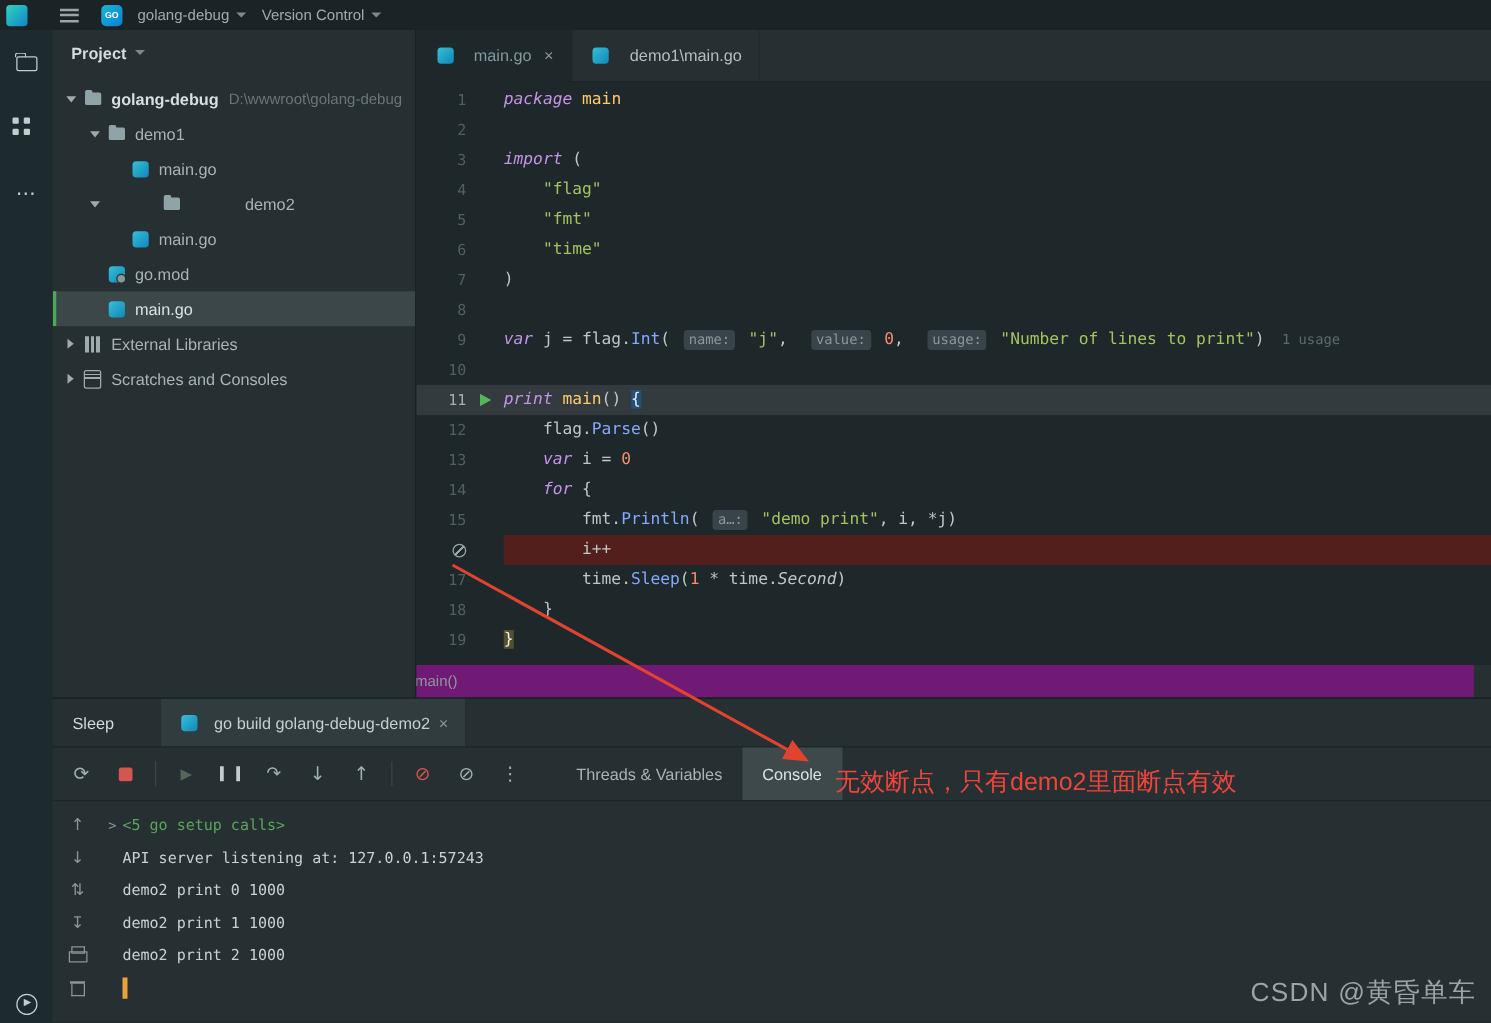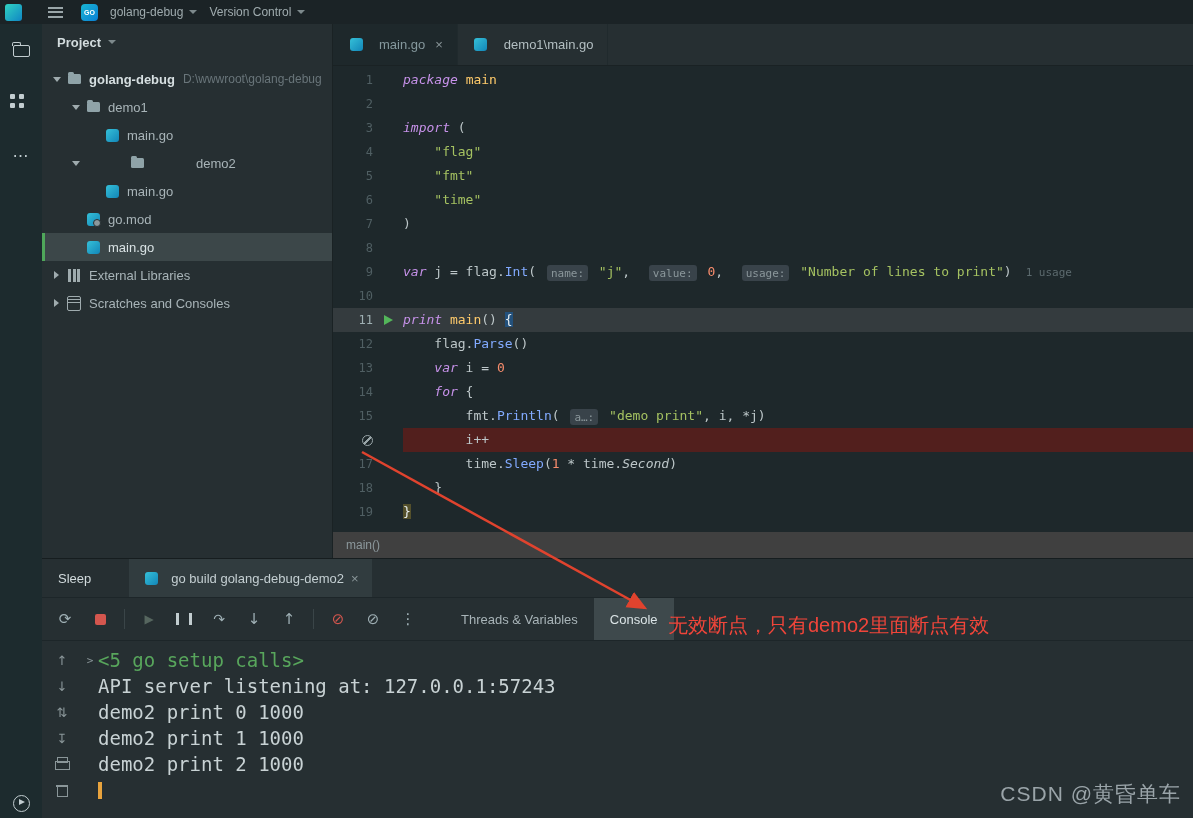--- a/index.html
+++ b/index.html
@@ -83,21 +83,21 @@
   .tk.num  { color:#f78c6c; }
   .tk.fn   { color:#82aaff; }
   .tk.decl { color:#ffcb6b; }
   .tk.p    { color:#bdc7c9; }
   .tk.itp  { color:#bdc7c9; font-style:italic; }
   .tk.hint { background:#39434a; color:#8b979b; border-radius:3px; font-size:11px; padding:1.5px 4px; margin:0 3px; }
   .tk.usage { color:#5c6a6e; font-size:11px; margin-left:14px; }
   .tk.brace-b { background:#23517c; color:#e8eef0; }
   .tk.brace-y { background:#54502b; color:#e8eef0; }
 
-  .breadcrumb { position:absolute; left:333px; top:532px; width:860px; height:26px; background:#404040;
+  .breadcrumb { position:absolute; left:319px; top:532px; width:860px; height:26px; background:#701a75;
                 display:flex; align-items:center; padding-left:13px; font-size:12px; color:#8b979b; z-index:2; }
 
   
   .debug { position:absolute; left:42px; top:558px; width:1151px; height:260px; background:#262f32;
            border-top:1px solid #161d1f; z-index:3; }
   .debug-header { height:38px; display:flex; align-items:stretch; }
   .debug-label { display:flex; align-items:center; padding:0 16px; font-size:13px; color:#d2dbdd; }
   .run-tab { display:flex; align-items:center; gap:5px; background:#313c3f; padding:0 13px; font-size:13px; color:#c4cfd2; margin-left:22px; }
   .debug-toolbar { height:44px; border-top:1px solid #1d2629; border-bottom:1px solid #1d2629;
                    display:flex; align-items:center; padding-left:12px; }
@@ -123,21 +123,21 @@
   .console { height:177px; display:flex; }
   .console-gutter { width:40px; flex:0 0 40px; display:flex; flex-direction:column; align-items:center; padding-top:10px; gap:8px; }
   .cicon { width:18px; height:18px; display:flex; align-items:center; justify-content:center; color:#8a9699;
            font-size:13px; font-family:"DejaVu Sans", sans-serif; position:relative; }
   .cicon-up::before { content:"↑"; } .cicon-down::before { content:"↓"; }
   .cicon-sort::before { content:"⇅"; } .cicon-scroll-end::before { content:"↧"; }
   .cicon-print::before { content:""; position:absolute; left:4px; top:2px; width:9px; height:4px; border:1px solid #8a9699; }
   .cicon-print::after  { content:""; position:absolute; left:2px; top:6px; width:13px; height:7px; border:1px solid #8a9699; }
   .cicon-clear::before { content:""; position:absolute; left:4px; top:6px; width:9px; height:9px; border:1px solid #8a9699; border-top:none; }
   .cicon-clear::after  { content:""; position:absolute; left:2.5px; top:4px; width:12px; height:0; border-top:2px solid #8a9699; }
-  .console-body { flex:1; font-family:"DejaVu Sans Mono", monospace; font-size:19px; padding-top:6px; color:#c8d2d4; }
+  .console-body { flex:1; font-family:"DejaVu Sans Mono", monospace; font-size:12px; padding-top:6px; color:#c8d2d4; }
   .cline { display:flex; align-items:center; height:26px; }
   .expander { width:16px; flex:0 0 16px; color:#8a9699; font-size:11px; display:flex; align-items:center; justify-content:center; }
   .expander.show::before { content:">"; }
   .cline.green .ctext { color:#58a65c; }
   .cursor { width:4px; height:17px; background:#e8a33d; }
 
   
   .arrow-overlay { position:absolute; left:0; top:0; z-index:20; pointer-events:none; }
   .annotation { position:absolute; left:668px; top:612px; z-index:21; font-size:20px; color:#f0453a; }
   .watermark { position:absolute; right:12px; bottom:10px; z-index:21; font-size:21px; color:#9aa4a9; letter-spacing:1px; }

